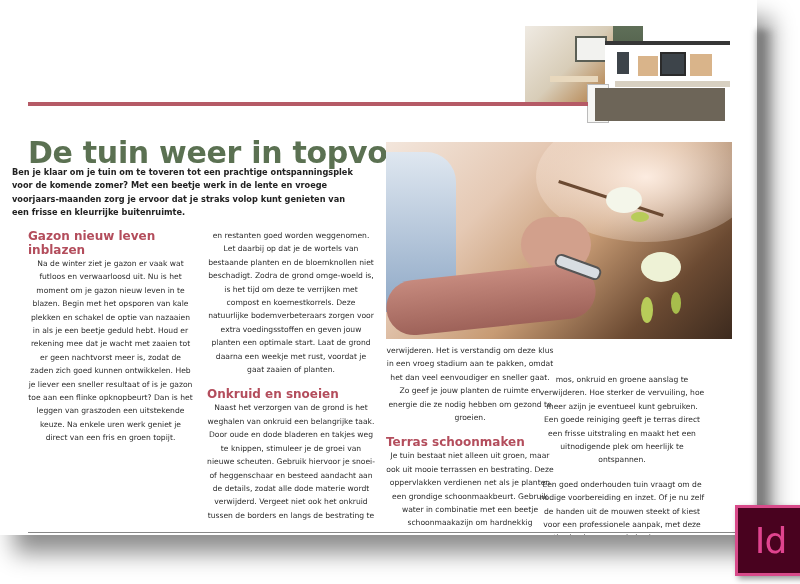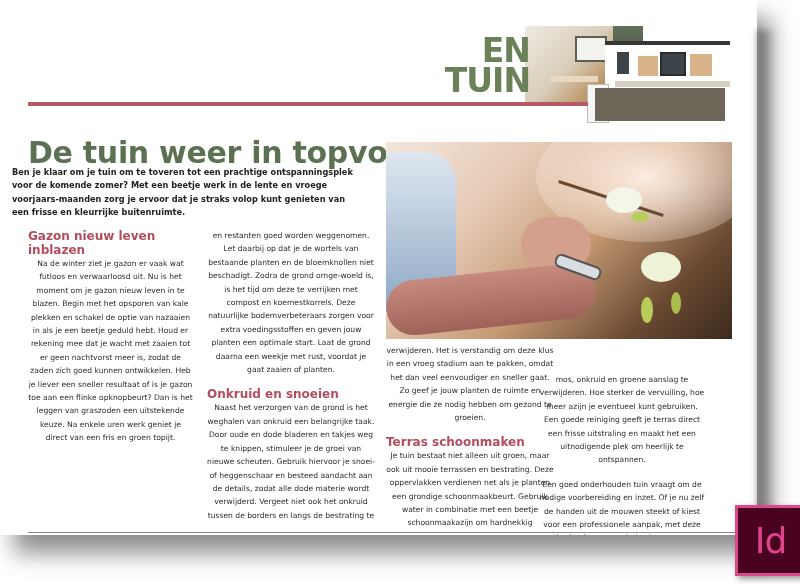--- a/index.html
+++ b/index.html
@@ -135,21 +135,20 @@
     <div class="hp-upper-win1"></div>
     <div class="hp-upper-wood1"></div>
     <div class="hp-upper-win2"></div>
     <div class="hp-upper-wood2"></div>
     <div class="hp-lowerwall"></div>
     <div class="hp-lower"></div>
     <div class="hp-awning"></div>
   </div>
 
   <div class="brand">
-    <span>EN TUIN</span>
   </div>
   <div class="red-rule"></div>
 
   <h1 class="title">De tuin weer in topvorm</h1>
   <p class="intro">Ben je klaar om je tuin om te toveren tot een prachtige ontspanningsplek voor de komende zomer? Met een beetje werk in de lente en vroege voorjaars-maanden zorg je ervoor dat je straks volop kunt genieten van een frisse en kleurrijke buitenruimte.</p>
 
   <div class="main-photo">
     <div class="mp-glow"></div>
     <div class="mp-shirt"></div>
     <div class="mp-branch"></div>

